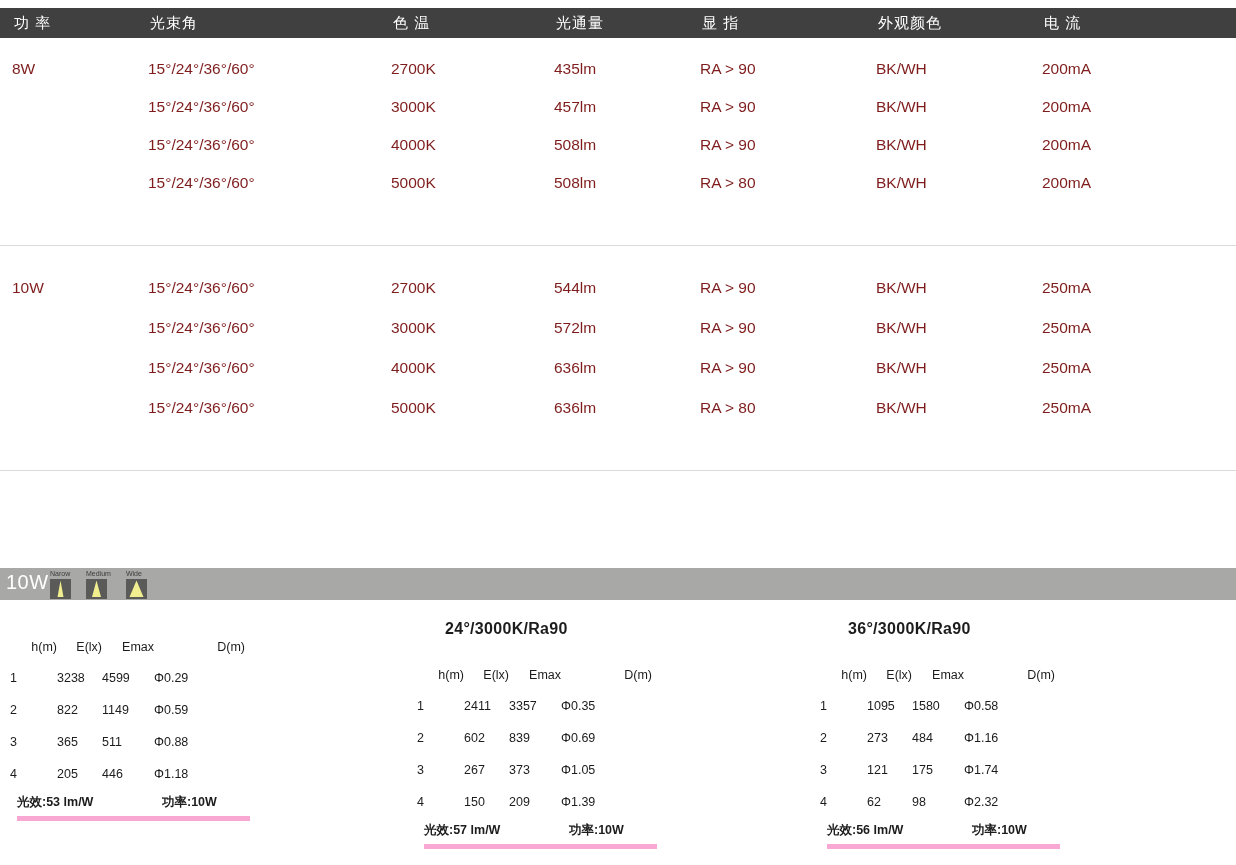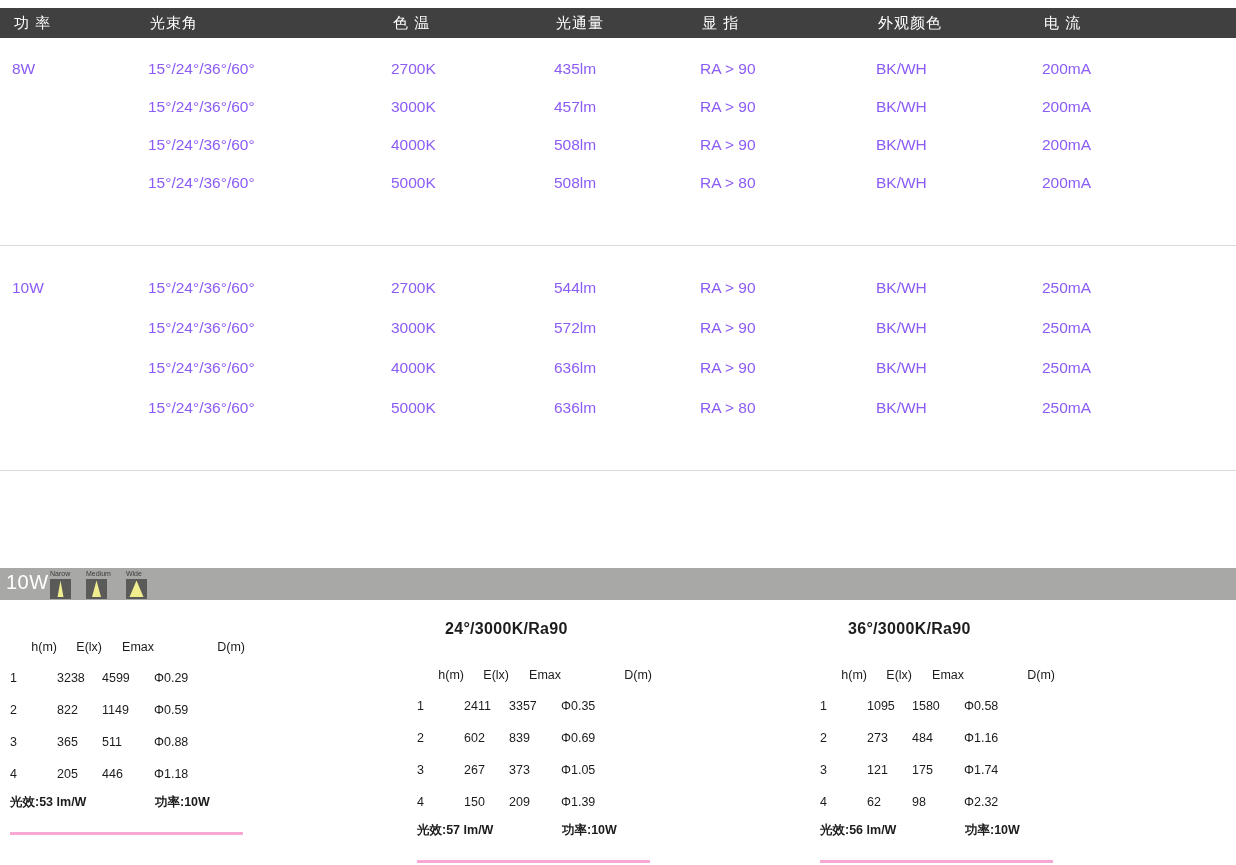--- a/index.html
+++ b/index.html
@@ -18,21 +18,21 @@
   }
   .spec-head {
     position:absolute; top:8px; left:0; width:1236px; height:30px;
     background:#404040; color:#ffffff; font-size:15px; letter-spacing:1px;
   }
   .sec { position:absolute; left:0; width:1236px; }
   .sec1 { top:50px; }
   .sec2 { top:268px; }
   .sec1 .row { height:38px; }
   .sec2 .row { height:40px; }
-  .row { color:#8b5cf6; font-size:15.5px;padding-left:12px; }
+  .row { color:#7f1d1d; font-size:15.5px;padding-left:12px; }
   .divider { position:absolute; left:0; width:1236px; height:1px; background:#dadada; }
   .divider1 { top:245px; }
   .divider2 { top:470px; }
 
   
   .beam-bar {
     position:absolute; top:568px; left:0; width:1236px; height:32px;
     background:#a8a8a6;
   }
   .beam-bar .power-label {
@@ -57,22 +57,22 @@
     margin-left:30px; font-size:16px; font-weight:bold; height:28px;
     letter-spacing:0.3px;
   }
   .mini-grid {
     display:grid; grid-template-columns:47px 45px 52px 1fr;
     padding-left:2px; width:237px;
   }
   .mini-grid.header { margin-top:20px; height:22px; font-size:12.5px;text-align:right; }
   .mini-grid.mrow { height:32px; align-items:center; font-size:12.5px; }
   .mini-foot {
-    display:flex; width:233px; margin-left:2px; margin-top:4px;
-    border-bottom:3px solid #f9a8d4; padding-bottom:21px;
+    display:flex; width:233px; margin-left:9px; margin-top:4px;
+    border-bottom:5px solid #f9a8d4; padding-bottom:5px;
     font-size:12.5px; font-weight:bold;
   }
   .mini-foot .eff { width:145px; }
 </style>
 </head>
 <body>
 
 <div class="page">
 
   <div class="spec-head grid">

